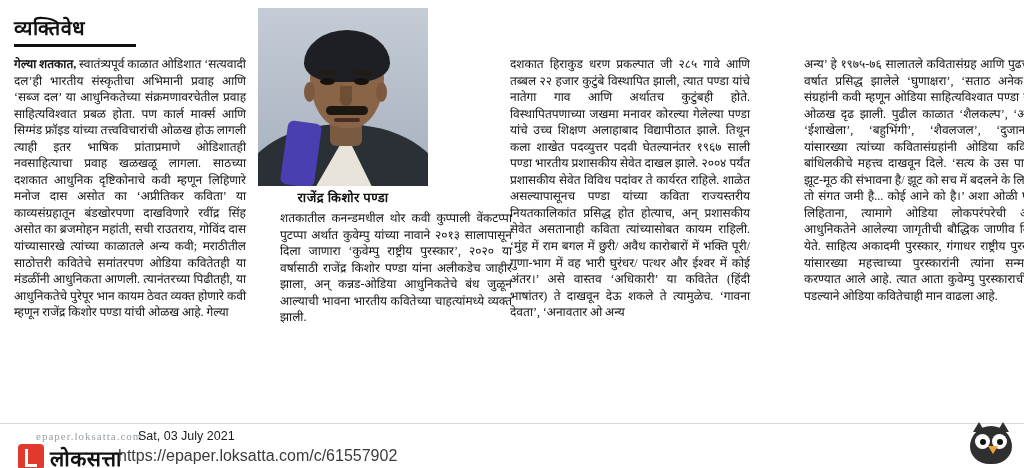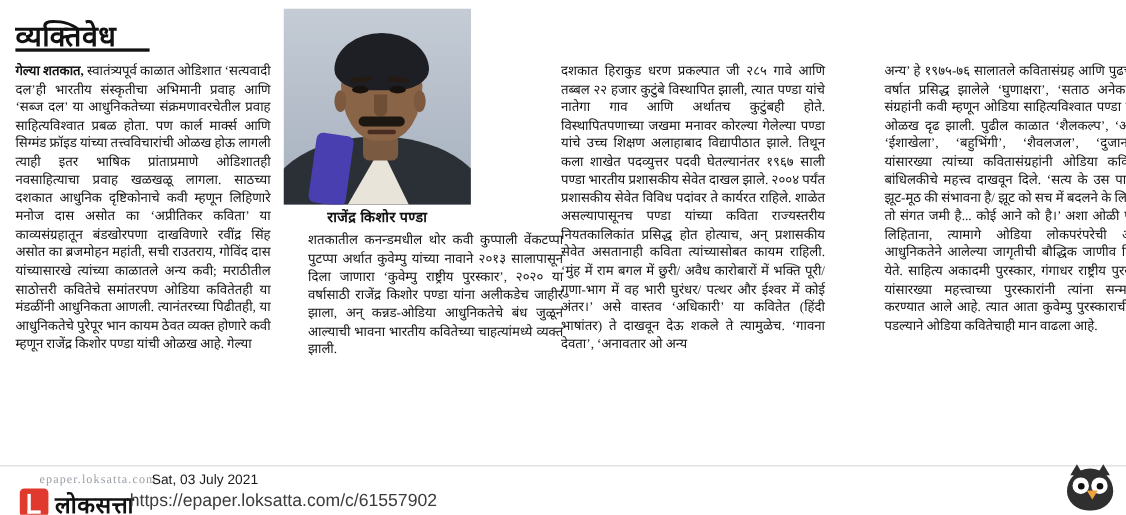--- a/index.html
+++ b/index.html
@@ -31,21 +31,21 @@
     box-sizing: border-box;
     padding: 8px 14px 0 14px;
   }
 
   .headline {
     position: absolute;
     left: 14px;
     top: 14px;
     font-family: Liberation Serif, serif;
     font-weight: bold;
-    font-size: 26px;
+    font-size: 20px;
     letter-spacing: 0.5px;
     color: #111111;
     white-space: nowrap;
   }
   .headline-rule {
     position: absolute;
     left: 14px;
     top: 44px;
     width: 122px;
     height: 3px;

